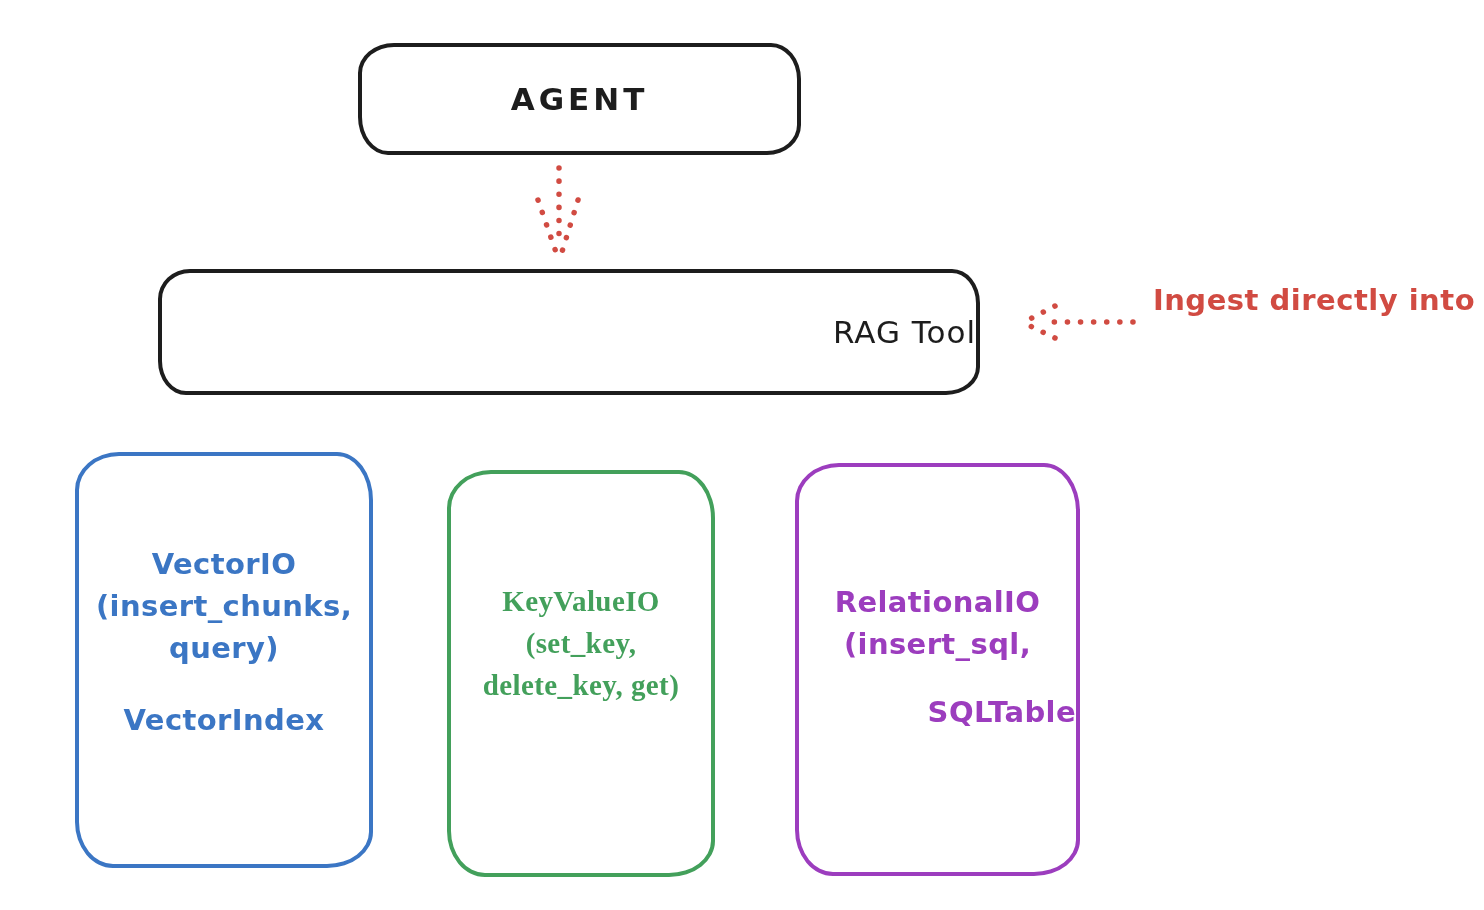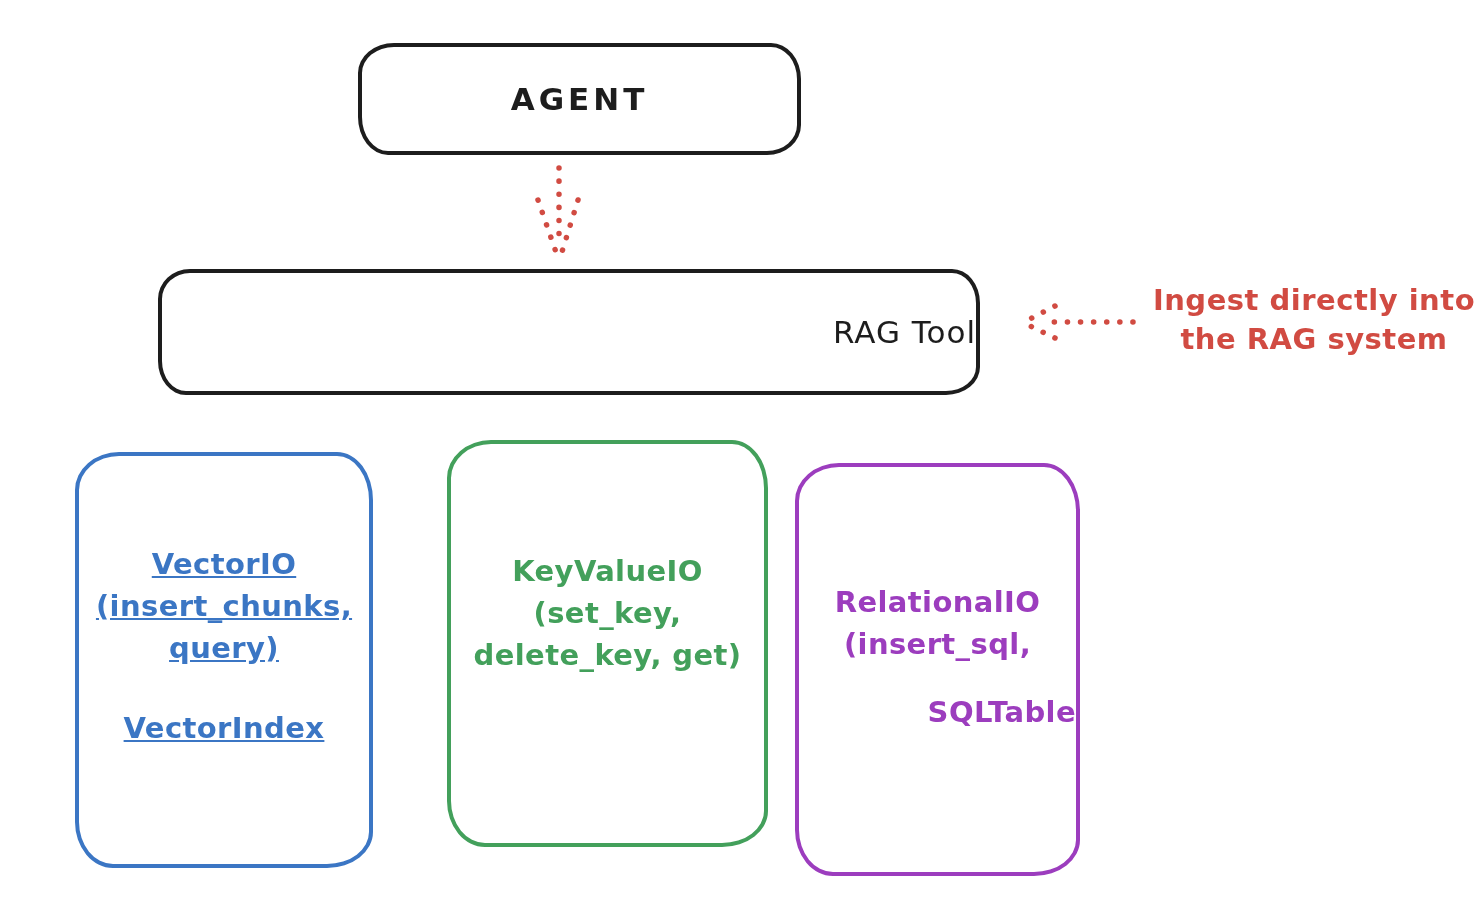--- a/index.html
+++ b/index.html
@@ -42,27 +42,27 @@
   
   .backend {
     position: absolute;
     background: var(--background);
     border: 4px solid;
     border-radius: 44px 36px 46px 38px / 38px 48px 36px 46px;
     text-align: center;
     font-size: 29px; font-weight: 700; line-height: 42px;
     letter-spacing: 0.4px;
   }
-  .backend.c0 { left: 75px;  top: 452px; width: 298px; height: 416px; border-color: var(--blue);   color: var(--blue); text-decoration: underline; }
-  .backend.c1 { left: 447px; top: 440px; width: 321px; height: 407px; border-color: var(--green);  color: var(--green); }
+  .backend.c0 { left: 75px;  top: 452px; width: 298px; height: 416px; border-color: var(--blue);   color: var(--blue); }
+  .backend.c1 { left: 447px; top: 470px; width: 268px; height: 407px; border-color: var(--green);  color: var(--green); font-family: Liberation Serif, serif; }
   .backend.c2 { left: 795px; top: 463px; width: 285px; height: 413px; border-color: var(--purple); color: var(--purple); }
   .c0 .io-block { margin-top: 87px; }
   .c1 .io-block { margin-top: 106px; }
   .c2 .io-block { margin-top: 114px; }
-  .c0 .index-label { margin-top: 38px; }
+  .c0 .index-label { margin-top: 30px; }
   .c1 .index-label { margin-top: 27px; }
   .c2 .index-label { margin-top: 26px; text-align: right; }
   
   .annotation {
     position: absolute;
     left: 1146px; top: 281px; width: 336px;
     text-align: center;
     color: var(--red);
     font-size: 29px; font-weight: 700; line-height: 39px;
     letter-spacing: 0.5px;
@@ -88,21 +88,20 @@
   <div class="node node-agent">
     <span>AGENT</span>
   </div>
 
   <div class="node node-rag">
     <span>RAG Tool</span>
   </div>
 
   <div class="annotation">
     <div>Ingest directly into</div>
-    <div>the RAG system</div>
   </div>
 
   <svg class="arrows" width="1484" height="910" viewBox="0 0 1484 910" aria-hidden="true">
     <g>
       <line class="dot-stroke" x1="559" y1="168" x2="559" y2="244"></line>
       <line class="dot-stroke" x1="538" y1="200" x2="557" y2="255"></line>
       <line class="dot-stroke" x1="578" y1="200" x2="561" y2="255"></line>
     </g>
     <g>
       <line class="dot-stroke" x1="1133" y1="322" x2="1043" y2="322"></line>

